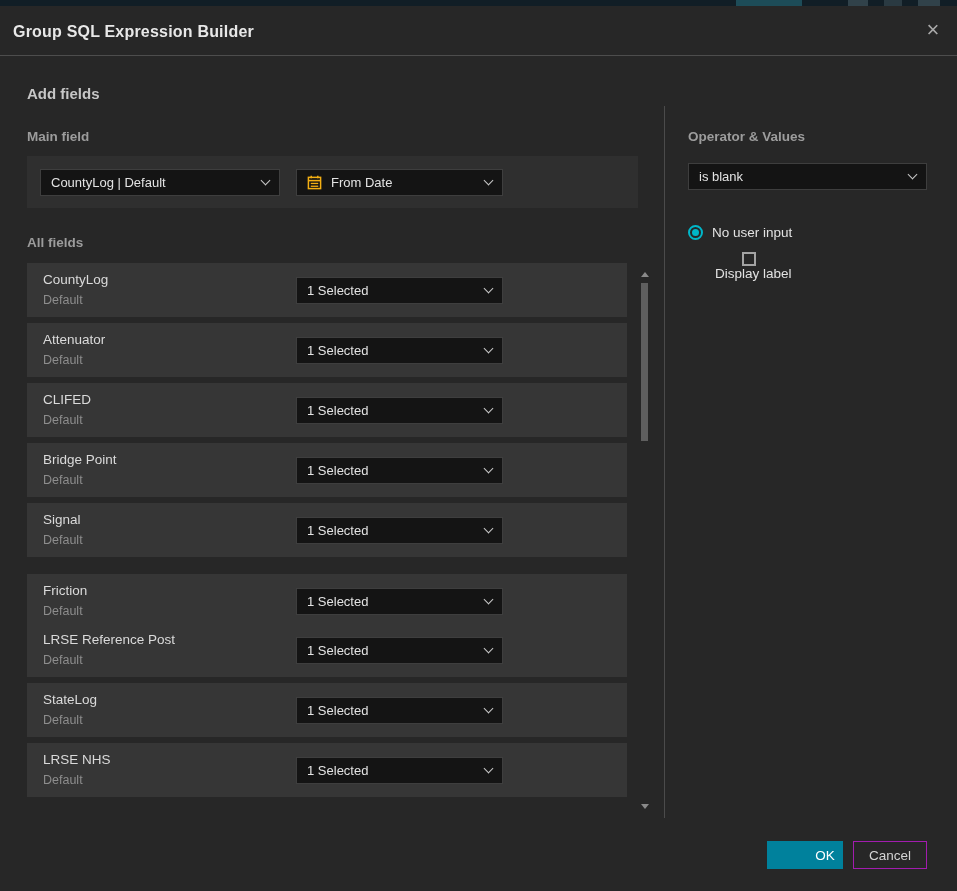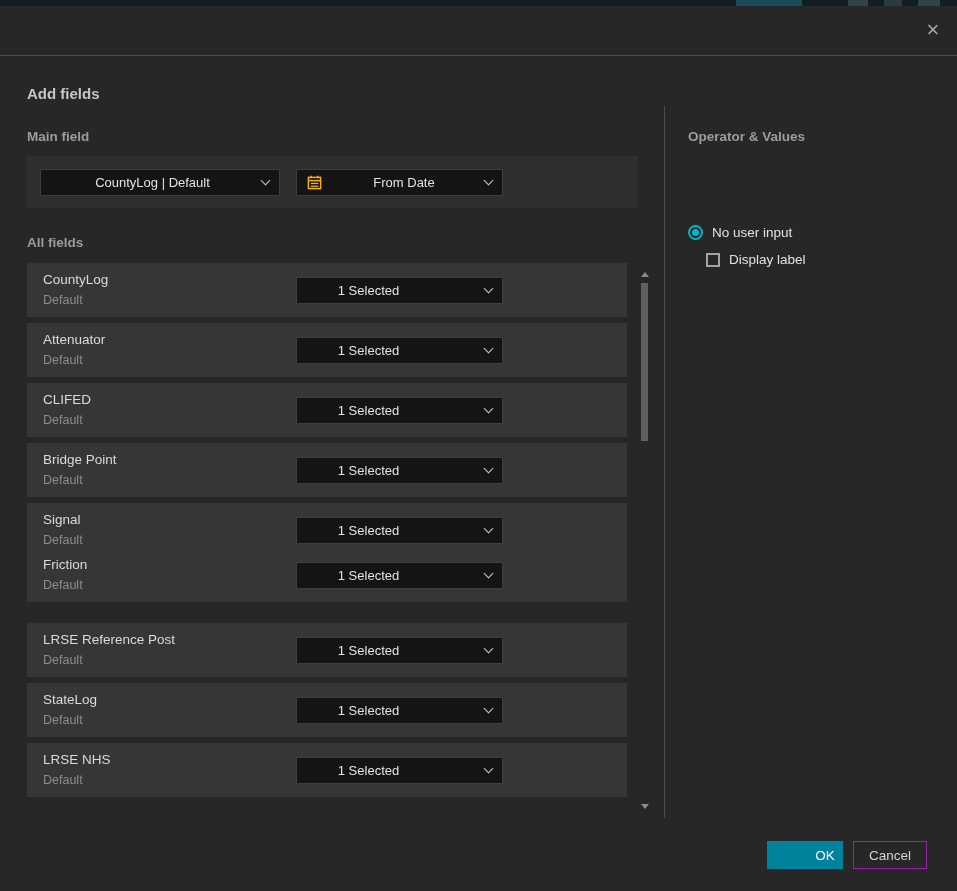--- a/index.html
+++ b/index.html
@@ -23,21 +23,21 @@
   
   .h-add { position:absolute; left:27px; top:79px; font-size:15px; font-weight:bold; color:#c6c6c6; }
   .sec-label { position:absolute; font-size:13.5px; font-weight:bold; color:#9c9c9c; }
 
   
   .main-panel { position:absolute; left:27px; top:150px; width:611px; height:52px; background:#2f2f2f; }
 
   .dd { position:absolute; height:27px; background:#141414; border:1px solid #3e3e3e;
     display:flex; align-items:center; padding:0 10px; cursor:pointer; color:#e3e3e3;
     font-size:13px; }
-  .dd .dd-text { flex:1; white-space:nowrap; overflow:hidden;text-align:center; }
+  .dd .dd-text { flex:1; white-space:nowrap; overflow:hidden; }
   .chev { width:7px; height:7px; border-right:1.6px solid #c9c9c9; border-bottom:1.6px solid #c9c9c9;
     transform:rotate(45deg); margin-left:8px; margin-top:-4px; flex:0 0 auto; }
 
   .cal-icon { width:15px; height:15px; margin-right:9px; flex:0 0 auto; }
 
   
   .field-row { position:absolute; left:27px; width:600px; height:54px; background:#363636; }
   .field-name { position:absolute; left:16px; top:9px; font-size:13.5px; color:#dadada; }
   .field-sub  { position:absolute; left:16px; top:30px; font-size:12.5px; color:#8d8d8d; }
   .row-dd { left:269px; top:14px; width:207px;gap:47px; }
@@ -52,21 +52,21 @@
   
   .col-divider { position:absolute; left:664px; top:100px; width:1px; height:712px; background:#4b4b4b; }
 
   
   .op-dd { left:688px; top:157px; width:239px; }
   .radio-row { position:absolute; left:688px; top:219px; display:flex; align-items:center; cursor:pointer; }
   .radio-outer { width:15px; height:15px; border-radius:50%; border:2px solid #00b7c9;
     background:#272727; display:flex; align-items:center; justify-content:center; }
   .radio-dot { width:7px; height:7px; border-radius:50%; background:#00b7c9; }
   .radio-label { margin-left:9px; font-size:13.5px; color:#e2e2e2; }
-  .check-row { position:absolute; left:706px; top:246px; display:flex; align-items:center; cursor:pointer; }
+  .check-row { position:absolute; left:706px; top:246px; display:flex; align-items:center; cursor:pointer;flex-direction:column; }
   .checkbox { width:14px; height:14px; border:2px solid #a3a3a3; background:transparent; }
   .check-label { margin-left:9px; font-size:13.5px; color:#e2e2e2; }
 
   
   .btn { position:absolute; top:835px; height:28px; display:flex; align-items:center;
     justify-content:center; font-size:13.5px; cursor:pointer; }
   .btn-ok { left:767px; width:76px; background:#00819c; color:#ffffff; border:none;padding-left:40px; }
   .btn-cancel { left:853px; width:74px; background:transparent; color:#d4d4d4; border:1px solid #a21caf; }
 </style>
 </head>
@@ -74,20 +74,21 @@
 
 <div class="bg-strip">
   <div class="frag" style="left:736px;width:66px;background:#1d4c58;"></div>
   <div class="frag" style="left:848px;width:20px;background:#31424a;"></div>
   <div class="frag" style="left:884px;width:18px;background:#2a3a42;"></div>
   <div class="frag" style="left:918px;width:22px;background:#31424a;"></div>
 </div>
 
 <div class="dialog">
 
+  <div class="hdr-title">Group SQL Expression Builder</div>
   <div class="close-btn">×</div>
   <div class="hdr-divider"></div>
 
   <div class="h-add">Add fields</div>
 
   <div class="sec-label" style="left:27px; top:123px;">Main field</div>
   <div class="main-panel">
     <div class="dd" style="left:13px; top:13px; width:240px;">
       <span class="dd-text">CountyLog | Default</span>
       <span class="chev"></span>
@@ -146,21 +147,21 @@
 
   <div class="field-row" style="top:497px;">
     <span class="field-name">Signal</span>
     <span class="field-sub">Default</span>
     <div class="dd row-dd">
       <span class="dd-text">1 Selected</span>
       <span class="chev"></span>
     </div>
   </div>
 
-  <div class="field-row" style="top:542px;padding-left:13px;">
+  <div class="field-row" style="top:568px;padding-left:13px;">
     <span class="field-name">Friction</span>
     <span class="field-sub">Default</span>
     <div class="dd row-dd">
       <span class="dd-text">1 Selected</span>
       <span class="chev"></span>
     </div>
   </div>
 
   <div class="field-row" style="top:617px;">
     <span class="field-name">LRSE Reference Post</span>
@@ -189,20 +190,24 @@
     </div>
   </div>
 
   <div class="sb-arrow sb-up"></div>
   <div class="sb-thumb"></div>
   <div class="sb-arrow sb-down"></div>
 
   <div class="col-divider"></div>
 
   <div class="sec-label" style="left:688px; top:123px;">Operator &amp; Values</div>
+  <div class="dd op-dd">
+    <span class="dd-text">is blank</span>
+    <span class="chev"></span>
+  </div>
 
   <div class="radio-row">
     <span class="radio-outer">
         <span class="radio-dot"></span>
       </span>
     <span class="radio-label">No user input</span>
   </div>
 
   <div class="check-row">
     <span class="checkbox"></span>

